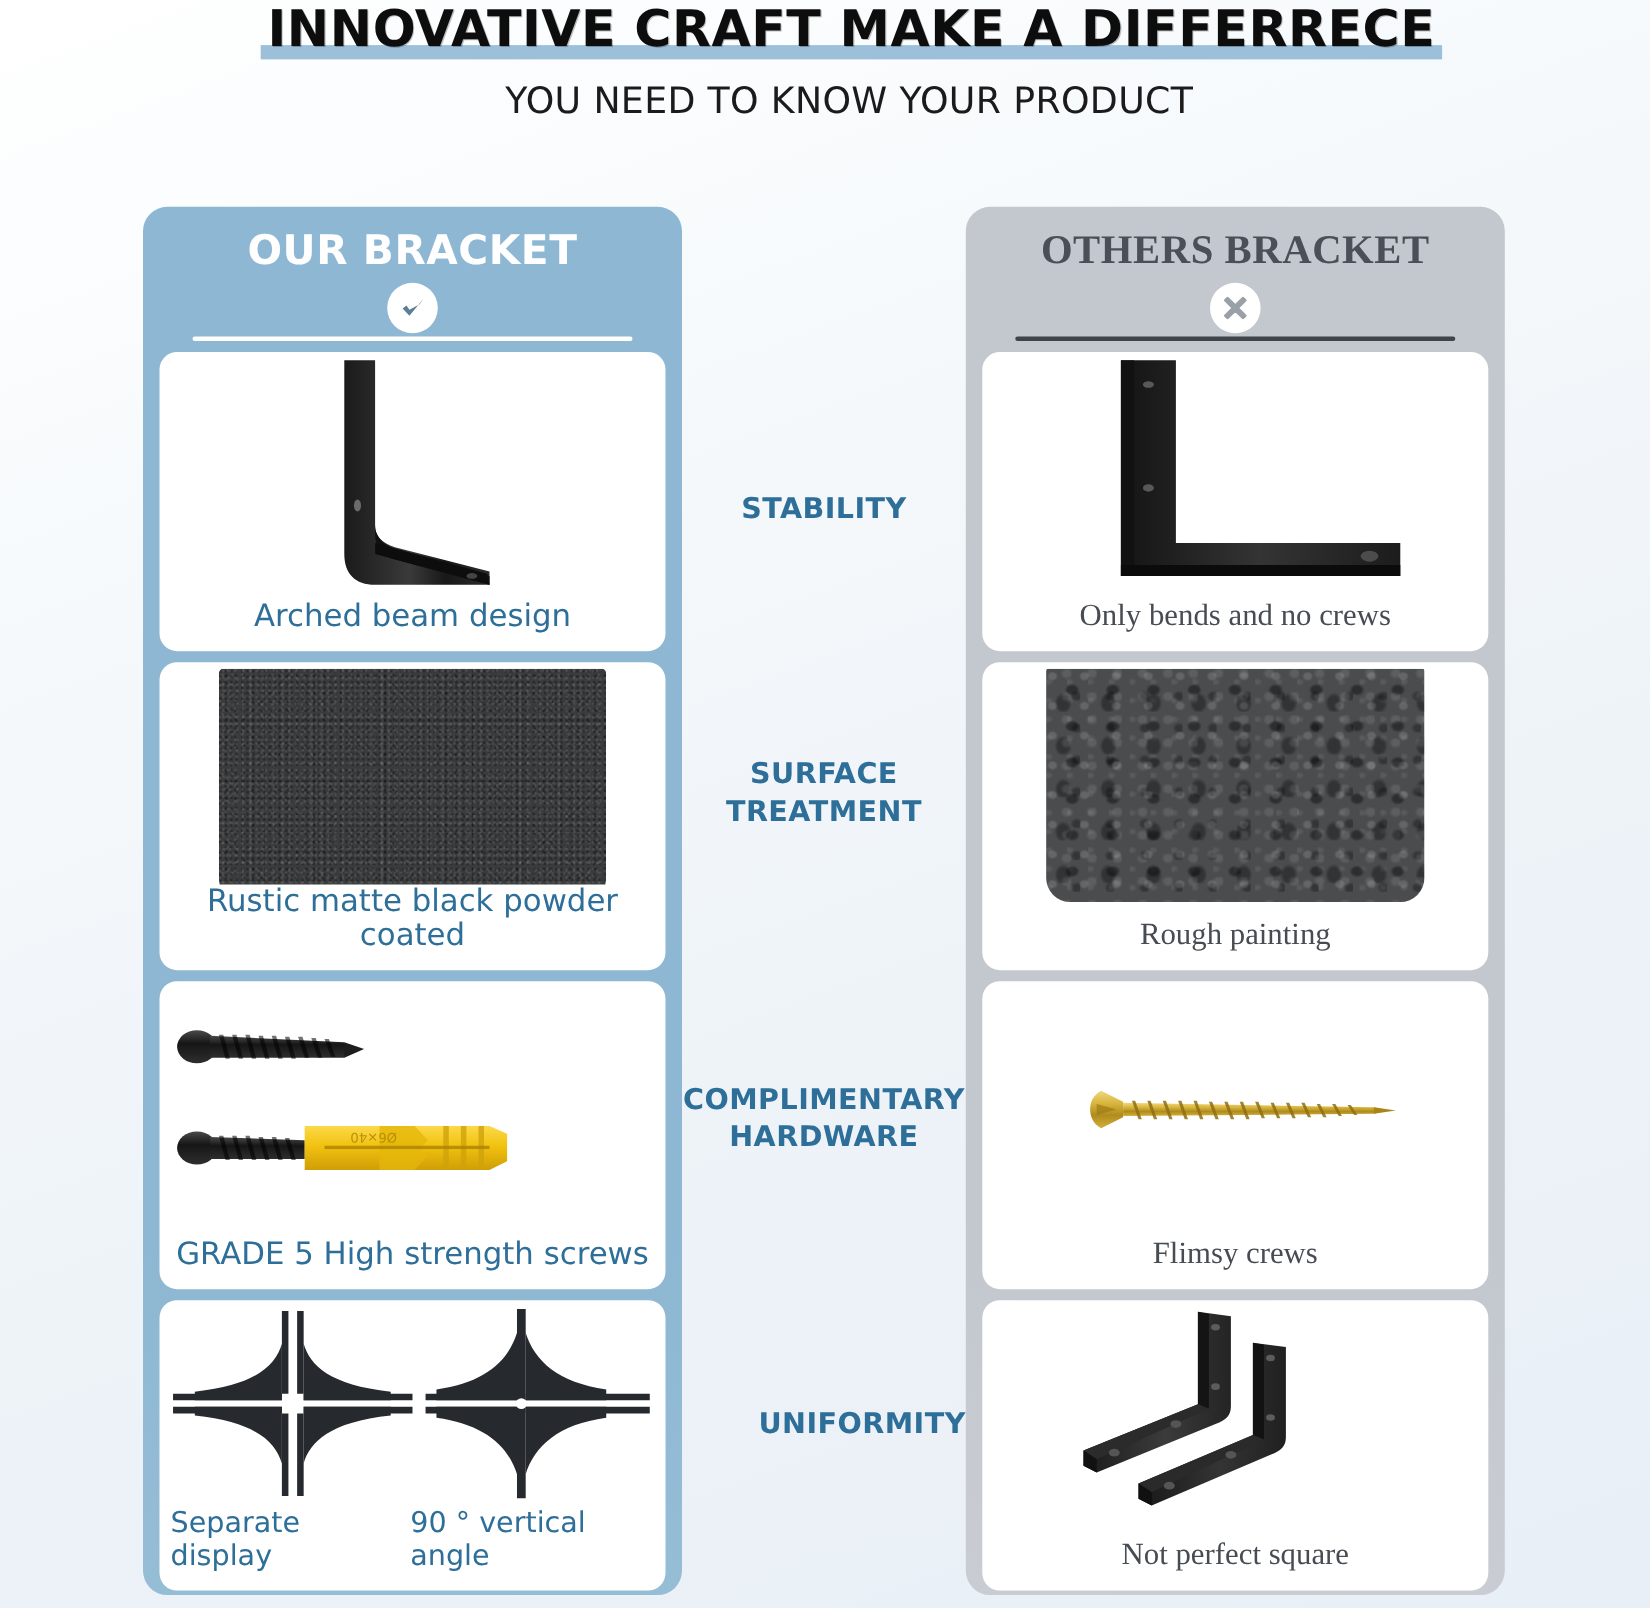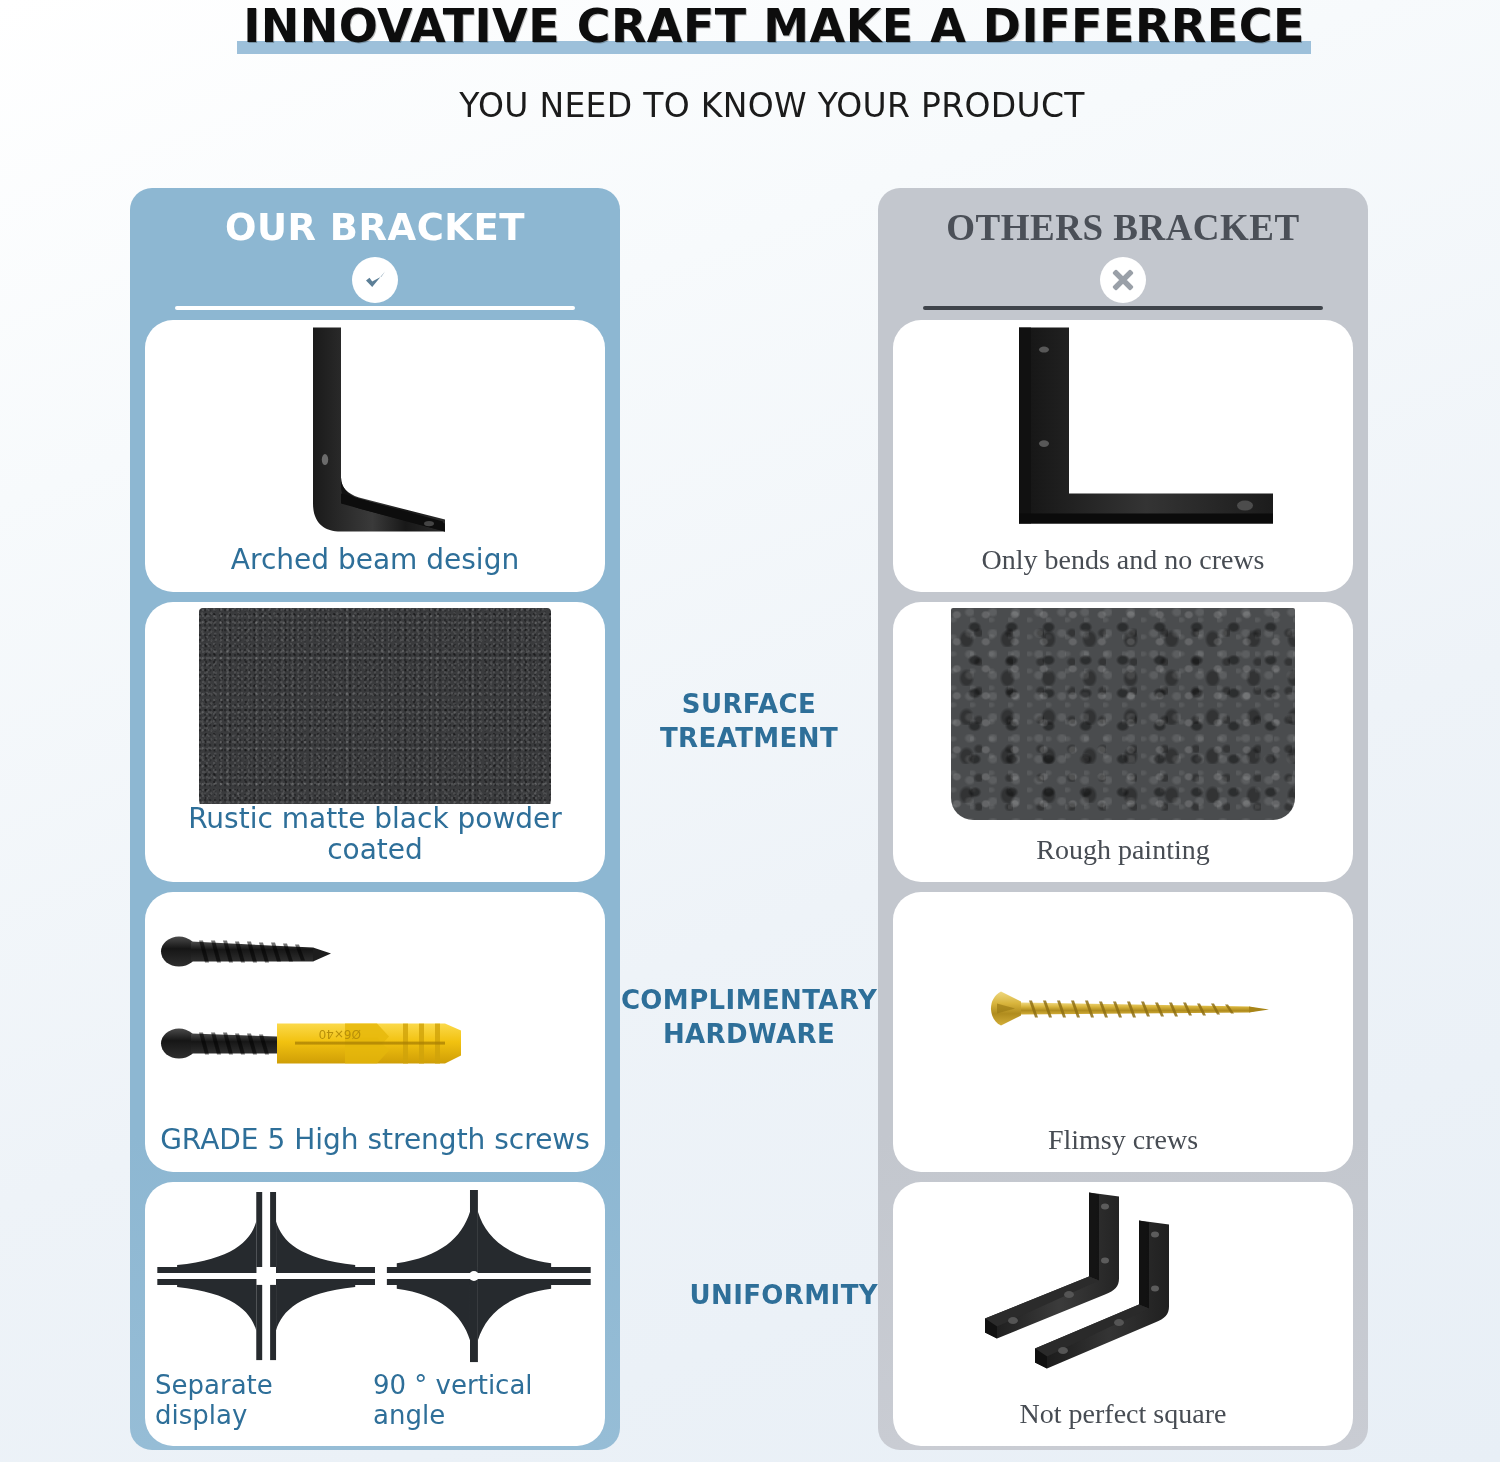--- a/index.html
+++ b/index.html
@@ -30,21 +30,21 @@
   }
   .title-underline {
     position: absolute;
     left: 0; right: 0; bottom: 2px;
     height: 13px;
     background: #9dc0da;
     z-index: -1;
   }
 
   .sub-title {
-    margin-top: 30px;
+    margin-top: 16px;
     font-size: 33px;
     font-weight: 400;
     color: #1b1b1b;
     letter-spacing: 0.3px;
     padding-left: 44px;
   }
 
   
   .compare {
     position: absolute;
@@ -92,21 +92,21 @@
     left: 30px; right: 30px; bottom: 10px;
     height: 4px;
     border-radius: 2px;
   }
   .panel-ours   .head-rule { background: #ffffff; }
   .panel-others .head-rule { background: #3f444b; }
 
   
   .card {
     background: #ffffff;
-    border-radius: 28px;
+    border-radius: 16px;
     margin-bottom: 10px;
     position: relative;
     overflow: hidden;
     display: flex;
     flex-direction: column;
   }
   .card-1 { height: 272px; }
   .card-2 { height: 280px; }
   .card-3 { height: 280px; }
   .card-4 { height: 264px; }
@@ -337,20 +337,21 @@
         </svg>
       </div>
       <div class="caption-split">
         <span>Separate display</span>
         <span>90 ° vertical angle</span>
       </div>
     </div>
   </div>
 
   <div class="center-col">
+    <div class="feat feat-1">STABILITY</div>
     <div class="feat feat-2">
       <div>SURFACE</div>
       <div>TREATMENT</div>
     </div>
     <div class="feat feat-3">
       <div>COMPLIMENTARY</div>
       <div>HARDWARE</div>
     </div>
     <div class="feat feat-4">UNIFORMITY</div>
   </div>

